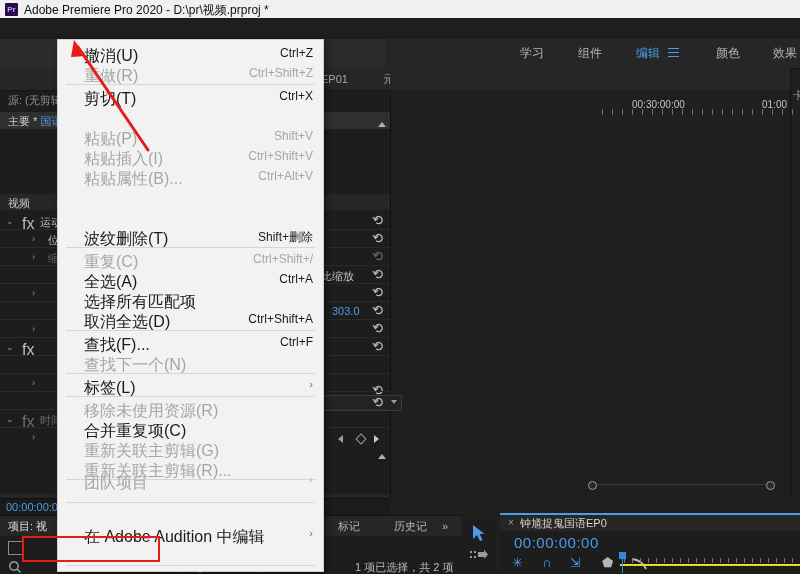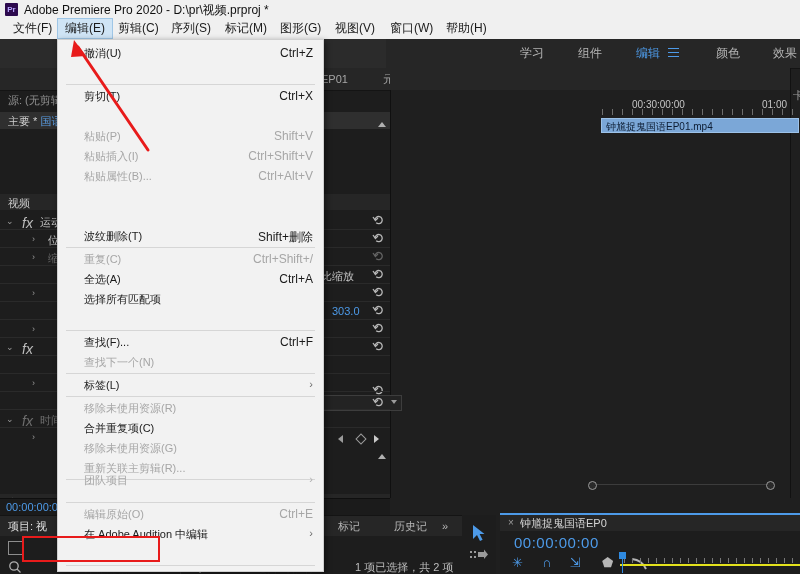--- a/index.html
+++ b/index.html
@@ -45,21 +45,21 @@
   .ec-src-row{position:absolute;left:0;top:22px;width:390px;height:20px;}
   .ec-src-label{position:absolute;left:8px;top:3px;font-size:11px;color:#8e8e8e;white-space:nowrap;}
   .ec-clipbar{position:absolute;left:0;top:44px;width:390px;height:17px;background:#2f2f2f;}
   .ec-clipname{position:absolute;left:8px;top:2px;font-size:11px;color:#cfcfcf;white-space:nowrap;}
   .ec-clipname b{color:#5b9fe6;font-weight:normal;}
   .ec-play-tri{position:absolute;left:270px;top:5px;width:0;height:0;
       border-left:6px solid #cfcfcf;border-top:4px solid transparent;border-bottom:4px solid transparent;}
   .ec-sep{position:absolute;left:0;width:390px;height:1px;background:#2a2a2a;}
   .ec-row{position:absolute;left:0;width:390px;height:18px;}
   .ec-arrow{position:absolute;left:6px;top:4px;font-size:9px;color:#9a9a9a;}
-  .ec-fx{position:absolute;top:3px;font-size:14px;font-style:italic;color:#bdbdbd;}
+  .ec-fx{position:absolute;top:3px;font-size:16px;color:#bdbdbd;}
   .ec-lbl{position:absolute;top:3px;font-size:11px;color:#c3c3c3;white-space:nowrap;}
   .ec-lbl.dim{color:#6a6a6a;}
   .ec-val{position:absolute;top:3px;font-size:11px;color:#4d9ae8;white-space:nowrap;}
   .ec-sw{position:absolute;width:10px;height:10px;top:4px;border:1px solid #8d8d8d;border-radius:50%;
       border-top-color:transparent;}
   .ec-reset{position:absolute;top:2px;width:13px;height:13px;}
   .ec-headerrow{position:absolute;left:0;width:390px;height:16px;background:#262626;}
   .ec-headerrow span{position:absolute;left:8px;top:2px;font-size:11px;color:#c9c9c9;}
   .ec-collapse{position:absolute;top:4px;width:0;height:0;border-bottom:5px solid #b0b0b0;
       border-left:4px solid transparent;border-right:4px solid transparent;}
@@ -115,21 +115,21 @@
   .seq-yellow{position:absolute;left:620px;top:564px;width:180px;height:2px;background:#e3e11c;}
   .seq-ph{position:absolute;left:619px;top:552px;width:7px;height:7px;background:#2f8ae0;}
   .seq-ph i{position:absolute;left:3px;top:7px;width:1px;height:14px;background:#2f8ae0;}
   .pan-line{position:absolute;height:1px;background:#3c3c3c;}
   .pan-knob{position:absolute;width:7px;height:7px;border:1px solid #9b9b9b;border-radius:50%;background:#2a2a2a;}
 
   
   .menu{position:absolute;left:57px;top:39px;width:265px;height:531px;background:#f2f2f2;
       border:1px solid #d0d0d0;box-shadow:2px 2px 6px rgba(0,0,0,.45);}
   .mi{position:absolute;left:0;width:265px;height:22px;}
-  .mi .lbl{position:absolute;left:26px;top:3px;font-size:11px;color:#1a1a1a;white-space:nowrap;}
+  .mi .lbl{position:absolute;left:26px;top:3px;font-size:16px;color:#1a1a1a;white-space:nowrap;}
   .mi.dis .lbl{color:#a6a6a6;}
   .mi .acc{position:absolute;right:10px;top:3px;font-size:12px;color:#1a1a1a;white-space:nowrap;}
   .mi.dis .acc{color:#a6a6a6;}
   .mi .sub{position:absolute;right:10px;top:3px;font-size:11px;color:#6b6b6b;}
   .mi.dis .sub{color:#b0b0b0;}
   .msep{position:absolute;left:8px;width:249px;height:1px;background:#d6d6d6;}
 
   
   .redbox{position:absolute;left:22px;top:536px;width:138px;height:26px;border:2px solid #e81b1b;
       box-sizing:border-box;}
@@ -352,23 +352,20 @@
       <div class="tl-tick" style="left:112px"></div>
     <div class="tl-tick" style="left:122px"></div>
       <div class="tl-tick" style="left:132px"></div>
     <div class="tl-tick" style="left:142px"></div>
       <div class="tl-tick" style="left:152px"></div>
     <div class="tl-tick" style="left:162px"></div>
       <div class="tl-tick" style="left:172px"></div>
     <div class="tl-tick" style="left:182px"></div>
       <div class="tl-tick" style="left:192px"></div>
   </div>
-  <div class="tl-clip">
-    <span>钟馗捉鬼国语EP01.mp4</span>
-  </div>
   <span class="ec-collapse" style="left:378px;top:122px"></span>
 
   <div class="pan-line" style="left:590px;top:484px;width:180px;"></div>
   <div class="pan-knob" style="left:588px;top:481px"></div>
   <div class="pan-knob" style="left:766px;top:481px"></div>
 
   <div class="tc-strip">
     <span class="tc">00:00:00:0</span>
   </div>
 
@@ -448,37 +445,30 @@
   <div class="seq-yellow"></div>
   <div class="seq-ph">
       <i></i>
     </div>
 
   <div class="titlebar">
     <div class="pr-logo">Pr</div>
     <div class="title-text">Adobe Premiere Pro 2020 - D:\pr\视频.prproj *</div>
   </div>
 
-  <div class="menubar">
-    <div class="menu-item" style="left:6px">文件(F)</div>
-    <div class="menu-item active" style="left:57px">编辑(E)</div>
-    <div class="menu-item" style="left:111px">剪辑(C)</div>
-    <div class="menu-item" style="left:164px">序列(S)</div>
-    <div class="menu-item" style="left:218px">标记(M)</div>
-    <div class="menu-item" style="left:273px">图形(G)</div>
-    <div class="menu-item" style="left:328px">视图(V)</div>
-    <div class="menu-item" style="left:383px">窗口(W)</div>
-    <div class="menu-item" style="left:439px">帮助(H)</div>
-  </div>
 
   <div class="menu">
 
     <div class="mi" style="top:3px">
       <span class="lbl">撤消(U)</span>
       <span class="acc">Ctrl+Z</span>
+    </div>
+    <div class="mi dis" style="top:23px">
+      <span class="lbl">重做(R)</span>
+      <span class="acc">Ctrl+Shift+Z</span>
     </div>
     <div class="msep" style="top:44px"></div>
     <div class="mi" style="top:46px">
       <span class="lbl">剪切(T)</span>
       <span class="acc">Ctrl+X</span>
     </div>
     <div class="mi dis" style="top:86px">
       <span class="lbl">粘贴(P)</span>
       <span class="acc">Shift+V</span>
     </div>
@@ -499,20 +489,24 @@
       <span class="lbl">重复(C)</span>
       <span class="acc">Ctrl+Shift+/</span>
     </div>
     <div class="mi" style="top:229px">
       <span class="lbl">全选(A)</span>
       <span class="acc">Ctrl+A</span>
     </div>
     <div class="mi" style="top:249px">
       <span class="lbl">选择所有匹配项</span>
     </div>
+    <div class="mi" style="top:269px">
+      <span class="lbl">取消全选(D)</span>
+      <span class="acc">Ctrl+Shift+A</span>
+    </div>
     <div class="msep" style="top:290px"></div>
     <div class="mi" style="top:292px">
       <span class="lbl">查找(F)...</span>
       <span class="acc">Ctrl+F</span>
     </div>
     <div class="mi dis" style="top:312px">
       <span class="lbl">查找下一个(N)</span>
     </div>
     <div class="msep" style="top:333px"></div>
     <div class="mi" style="top:335px">
@@ -520,35 +514,31 @@
       <span class="sub">›</span>
     </div>
     <div class="msep" style="top:356px"></div>
     <div class="mi dis" style="top:358px">
       <span class="lbl">移除未使用资源(R)</span>
     </div>
     <div class="mi" style="top:378px">
       <span class="lbl">合并重复项(C)</span>
     </div>
     <div class="mi dis" style="top:398px">
-      <span class="lbl">移除未使用资源(G)</span>
+      <span class="lbl">重新关联主剪辑(G)</span>
     </div>
     <div class="mi dis" style="top:418px">
       <span class="lbl">重新关联主剪辑(R)...</span>
     </div>
     <div class="msep" style="top:439px"></div>
     <div class="mi dis" style="top:430px">
       <span class="lbl">团队项目</span>
       <span class="sub">›</span>
     </div>
     <div class="msep" style="top:462px"></div>
-    <div class="mi dis" style="top:464px">
-      <span class="lbl">编辑原始(O)</span>
-      <span class="acc">Ctrl+E</span>
-    </div>
     <div class="mi" style="top:484px">
       <span class="lbl">在 Adobe Audition 中编辑</span>
       <span class="sub">›</span>
     </div>
     <div class="msep" style="top:525px"></div>
     <div class="mi" style="top:527px">
       <span class="lbl">快捷键(K)</span>
       <span class="acc">Ctrl+Alt+K</span>
     </div>
 

